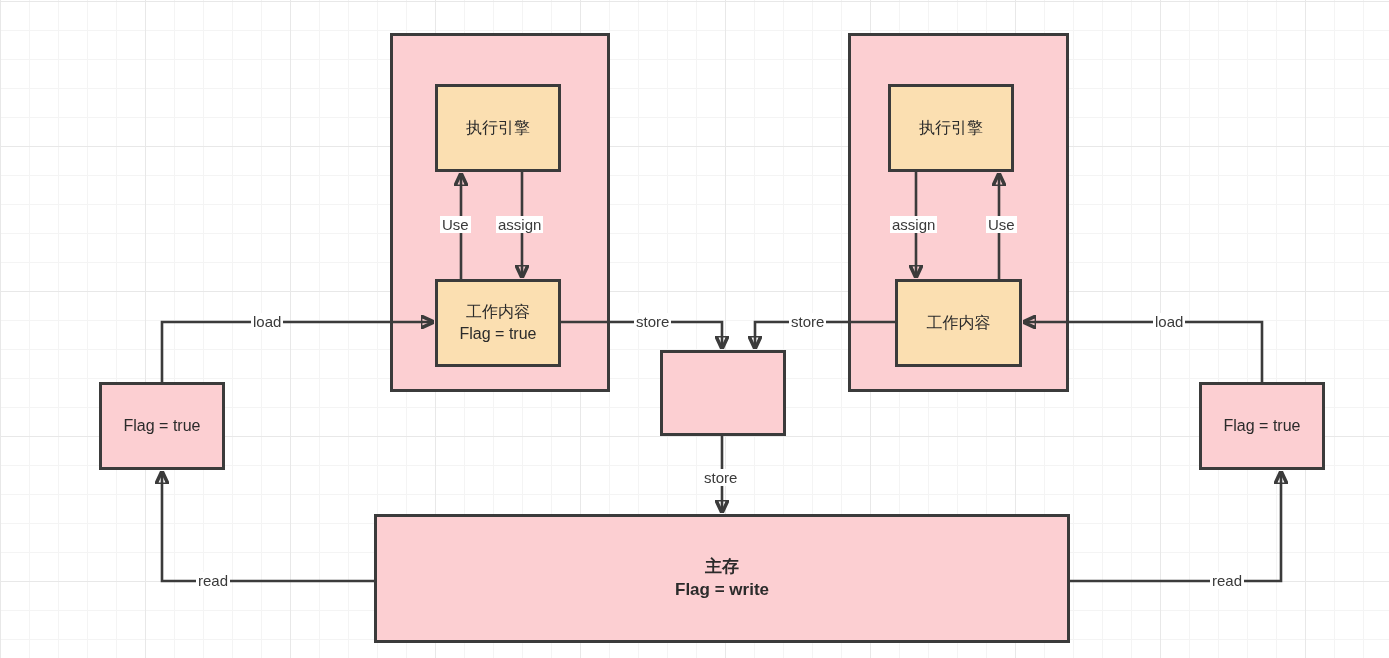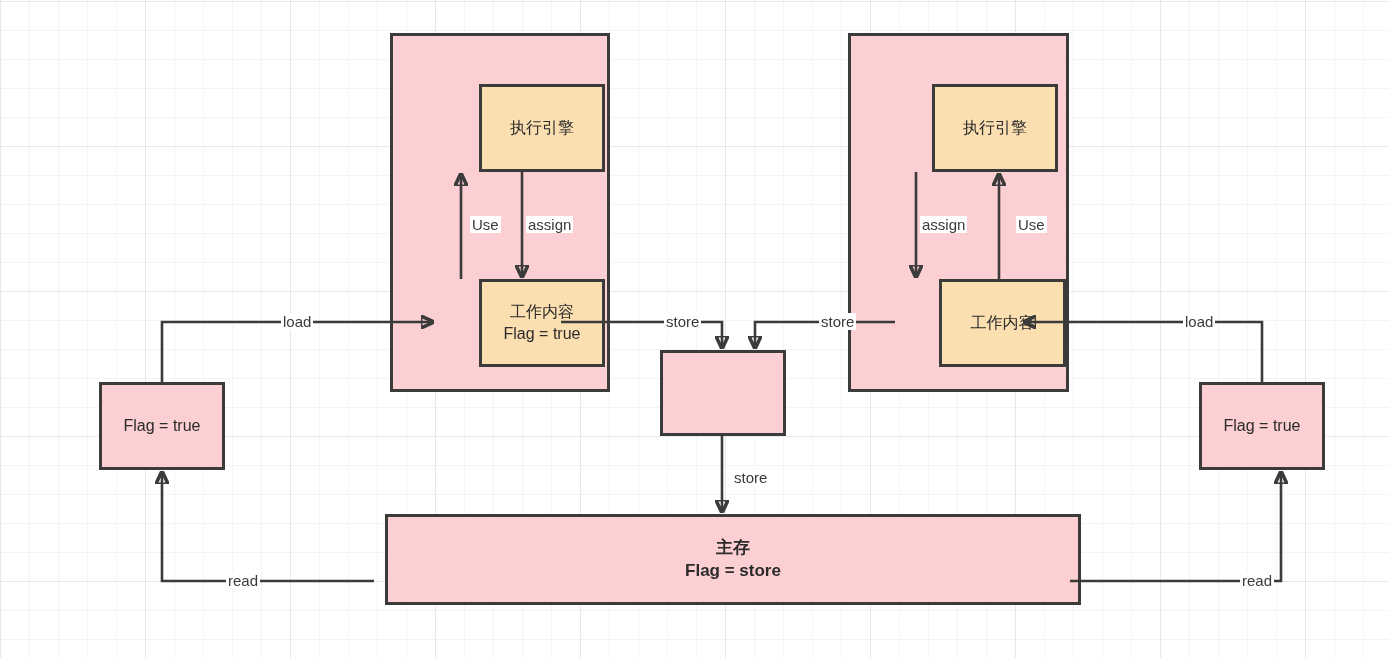--- a/index.html
+++ b/index.html
@@ -31,21 +31,20 @@
     align-items: center;
     justify-content: center;
     text-align: center;
     color: #2b2b2b;
   }
   .thread-box {
     background: #fccfd2;
   }
   .engine-box, .work-box {
     background: #fbdfb1;
-    margin-left: 44px;
   }
   .mem-small {
     background: #fccfd2;
   }
   .main-mem {
     background: #fccfd2;
     font-weight: bold;
   }
   .box-line {
     line-height: 1.35;
@@ -57,21 +56,20 @@
   }
   .edge-label {
     position: absolute;
     background: #ffffff;
     color: #3a3a3a;
     font-size: 15px;
     line-height: 17px;
     padding: 0 2px;
     white-space: nowrap;
     z-index: 6;
-    margin-left: 30px;
   }
   svg.wires {
     position: absolute;
     left: 0;
     top: 0;
     width: 1389px;
     height: 658px;
     z-index: 2;
     pointer-events: none;
   }
@@ -122,23 +120,23 @@
   </div>
 
   <div class="box mem-small" style="left:1199px; top:382px; width:126px; height:88px;">
     <div class="box-line">Flag = true</div>
   </div>
 
   <div class="box mem-small" style="left:660px; top:350px; width:126px; height:86px;">
     <div class="box-line"></div>
   </div>
 
-  <div class="box main-mem" style="left:374px; top:514px; width:696px; height:91px;margin-left:11px;">
+  <div class="box main-mem" style="left:374px; top:514px; width:696px; height:129px;">
     <div class="box-line">主存</div>
-    <div class="box-line">Flag = store</div>
+    <div class="box-line">Flag = write</div>
   </div>
 
   <svg class="wires" viewBox="0 0 1389 658">
     <defs>
       <marker id="arrow" viewBox="0 0 10 10" refX="8.4" refY="5" markerWidth="5.2" markerHeight="5.2" orient="auto-start-reverse">
         <path d="M 0 0.4 L 10 5 L 0 9.6 z" fill="#3b3b3b" stroke="none"></path>
       </marker>
     </defs>
 
     <line x1="461" y1="279" x2="461" y2="175" marker-end="url(#arrow)"></line>

